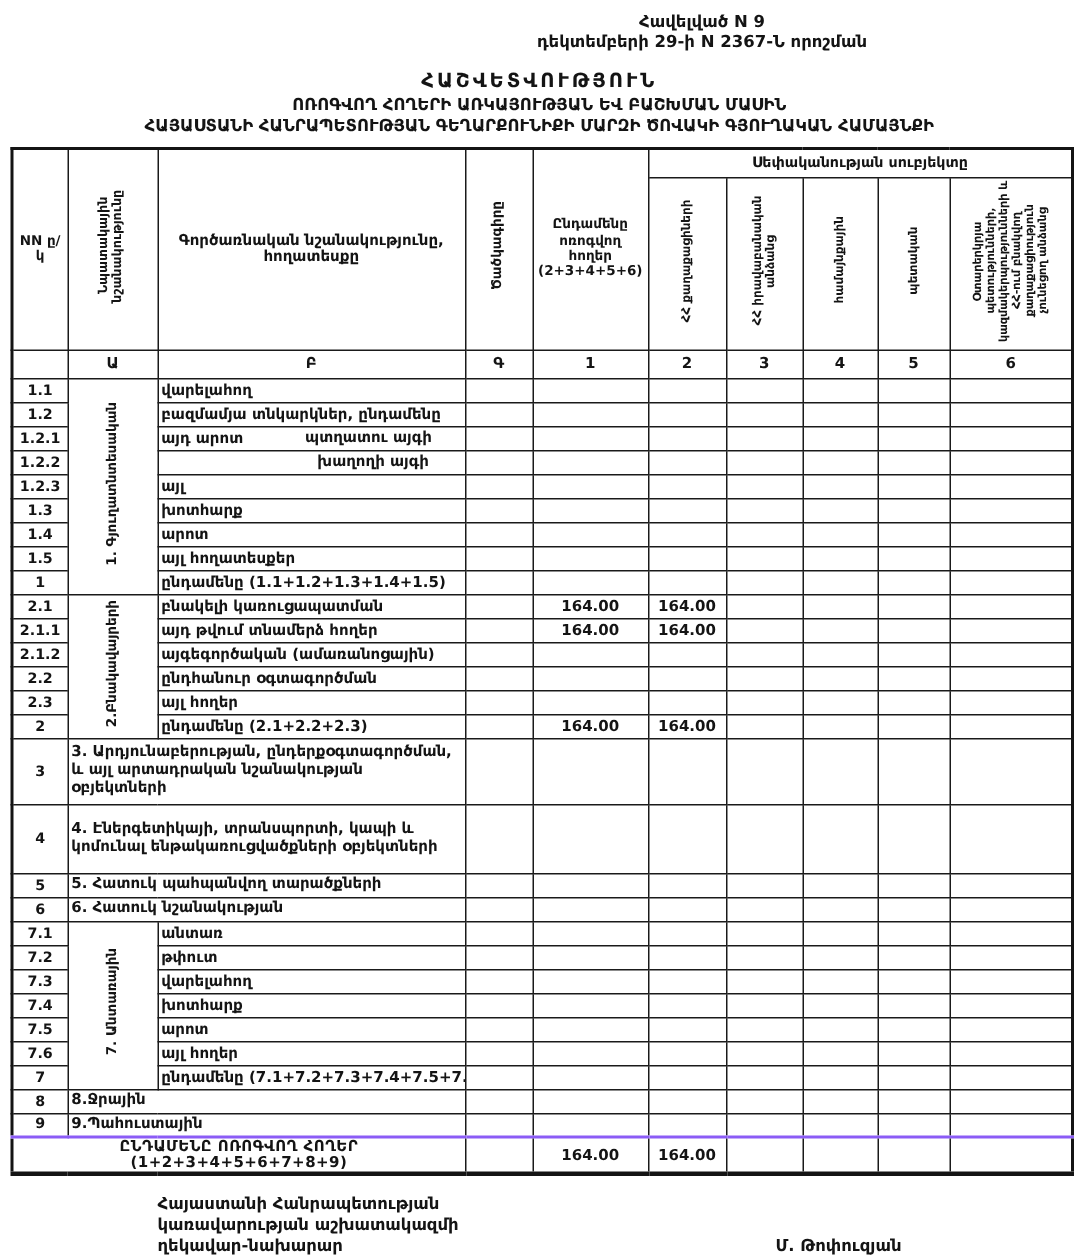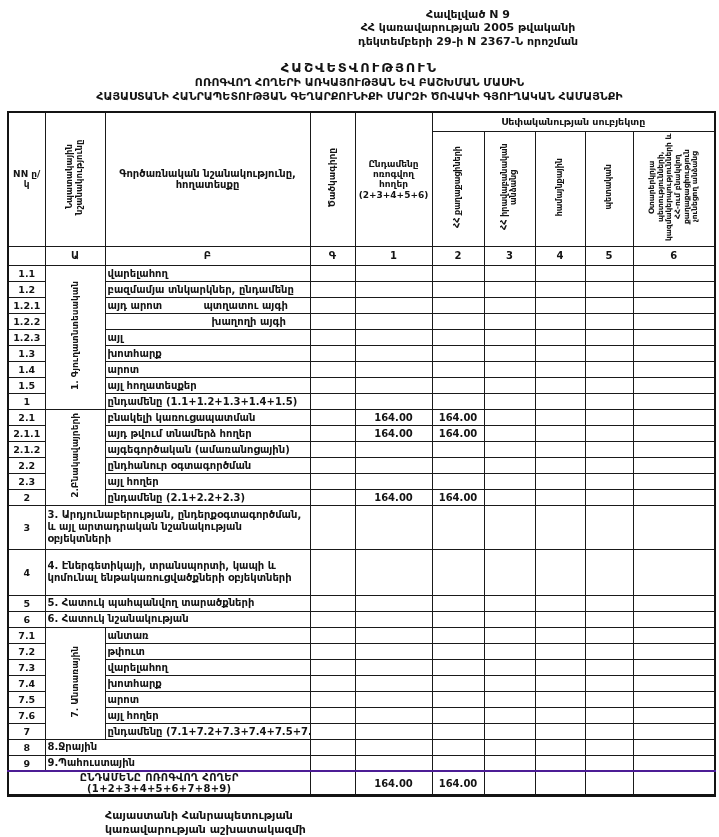--- a/index.html
+++ b/index.html
@@ -26,31 +26,30 @@
   tbody tr{height:16px;}
   td.num{text-align:center;font-size:9.5px;padding:0 4px;}
   td.label{font-size:10px;text-align:left;white-space:nowrap;position:relative;}
   td.label.wrap{white-space:normal;font-size:10px;line-height:1.2;}
   td.val{font-size:10px;text-align:center;}
   td.group-cell{text-align:center;vertical-align:middle;}
   .gtext{font-size:9px;}
   td.letter{font-size:10px;text-align:center;height:18px;}
   td.total-label{text-align:center;font-size:10px;letter-spacing:.3px;}
   tr.total-row{height:22px;}
-  tr.total-row td{border-top:2px solid #4c1d95;border-bottom:3px solid #141414;}
+  tr.total-row td{border-top:2px solid #8b5cf6;border-bottom:3px solid #141414;}
   .sub2{position:absolute;top:50%;transform:translateY(-50%);}
   .footer{display:flex;align-items:flex-end;margin:12px 0 0 105px;font-size:11px;line-height:1.25;}
   .footer-sign{margin-left:auto;margin-right:118px;font-size:11px;}
 </style>
 </head>
 <body>
 
 <div class="top-note">
   <div>Հավելված N 9</div>
-  <div>ՀՀ կառավարության 2005 թվականի</div>
   <div>դեկտեմբերի 29-ի N 2367-Ն որոշման</div>
 </div>
 
 <div class="title-block">
   <div class="report-title">ՀԱՇՎԵՏՎՈՒԹՅՈՒՆ</div>
   <div class="title-line">ՈՌՈԳՎՈՂ ՀՈՂԵՐԻ ԱՌԿԱՅՈՒԹՅԱՆ ԵՎ ԲԱՇԽՄԱՆ ՄԱՍԻՆ</div>
   <div class="title-line">ՀԱՅԱՍՏԱՆԻ ՀԱՆՐԱՊԵՏՈՒԹՅԱՆ ԳԵՂԱՐՔՈՒՆԻՔԻ ՄԱՐԶԻ ԾՈՎԱԿԻ ԳՅՈՒՂԱԿԱՆ ՀԱՄԱՅՆՔԻ</div>
 </div>
 
 <table>

